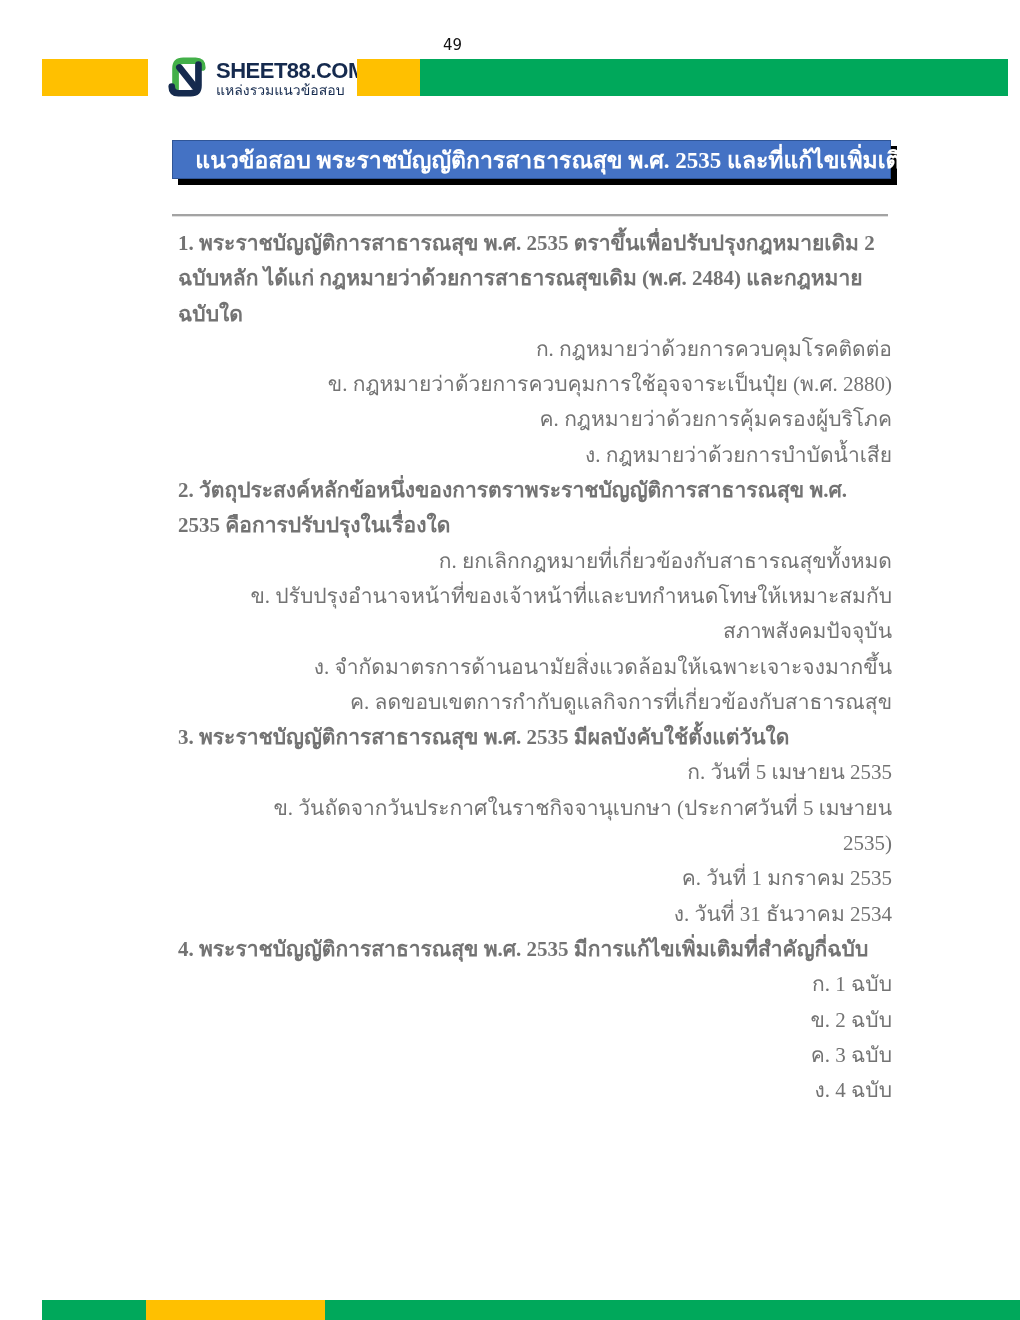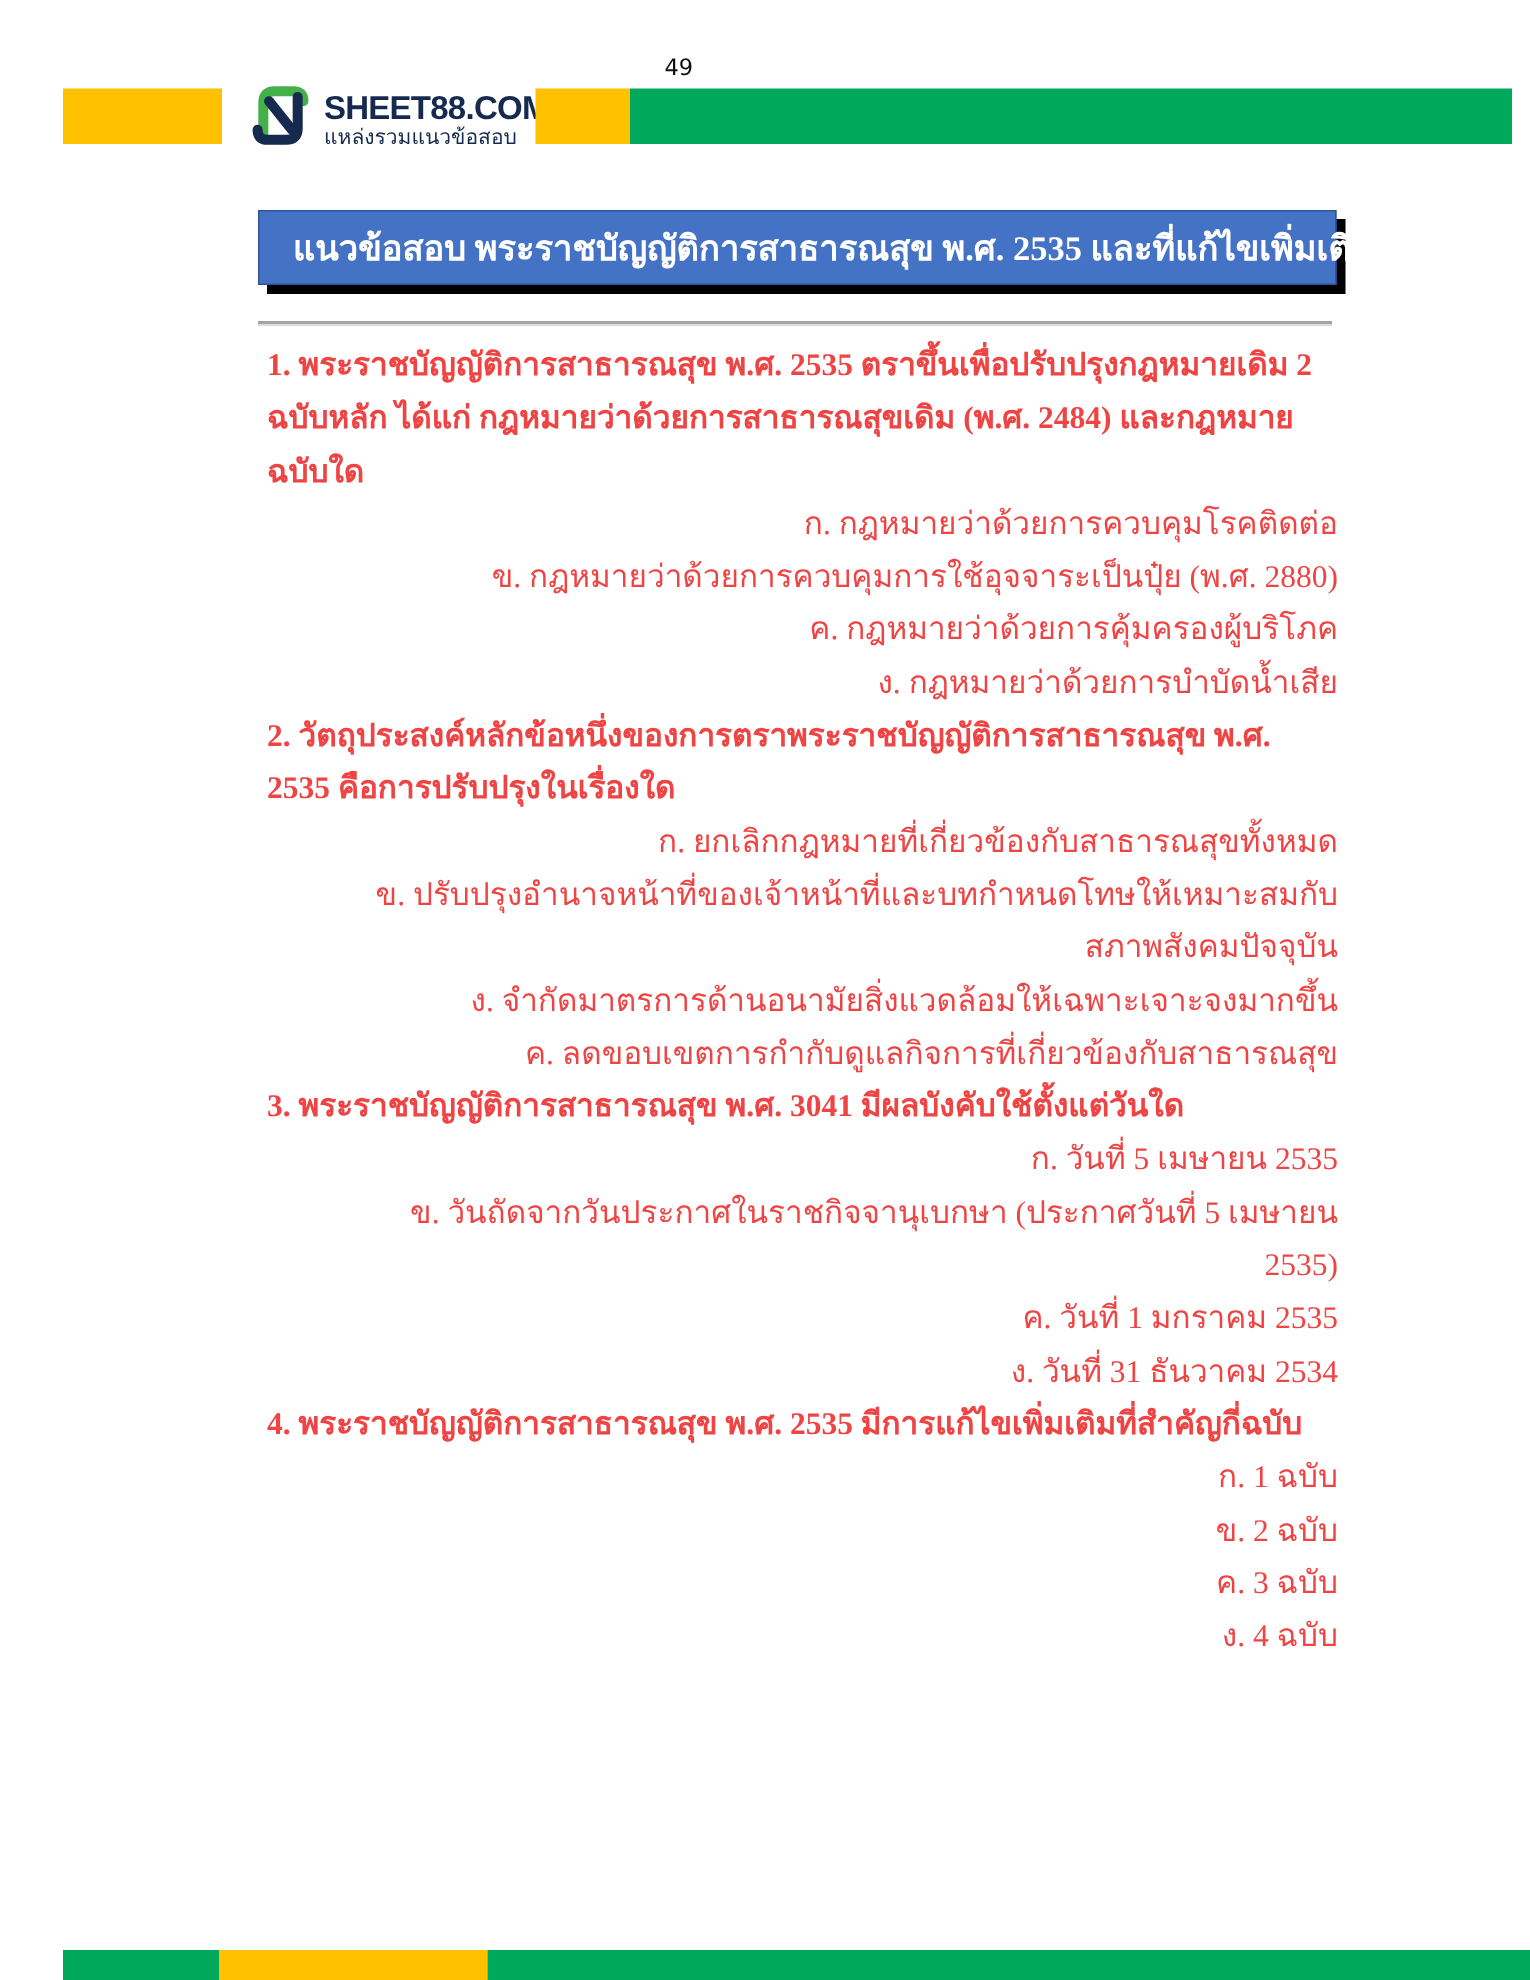--- a/index.html
+++ b/index.html
@@ -21,36 +21,36 @@
   .logo-text .brand{
     font-family:"Liberation Sans","DejaVu Sans",sans-serif;
     font-weight:bold;font-size:22px;color:#152A4E;letter-spacing:-0.5px;line-height:23px;
   }
   .logo-text .tagline{
     font-family:"Liberation Sans","DejaVu Sans",sans-serif;
     font-size:14px;color:#152A4E;line-height:17px;font-weight:normal;
   }
   
   .banner{
-    position:absolute;left:172px;top:140px;width:719px;height:50px;
+    position:absolute;left:172px;top:140px;width:719px;height:39px;
     background:#4472C4;border:1px solid #2F5597;box-sizing:border-box;
     box-shadow:6px 6px 0 0 #000000;
     display:flex;align-items:center;justify-content:center;padding-left:48px;
   }
   .banner-title{
     color:#ffffff;font-weight:bold;font-size:23px;white-space:nowrap;
   }
   .divider{
     position:absolute;left:172px;top:214px;width:716px;height:2px;
     background:#a3a3a3;border-bottom:1px solid #e0e0e0;
   }
   
   .content{
     position:absolute;left:178px;top:226px;width:714px;
-    font-size:21px;color:#ef4444;line-height:35.3px;
+    font-size:21px;color:#737373;line-height:35.3px;
   }
   .q-line{margin:0;font-weight:bold;}
   .opt-line{margin:0;padding-left:54px;font-weight:normal;text-align:right;}
   
   .ftr-bar{position:absolute;top:1300px;height:20px;}
   .ftr-green-1{left:42px;width:104px;background:#00A85B;}
   .ftr-yellow{left:146px;width:179px;background:#FFC000;}
   .ftr-green-2{left:325px;width:695px;background:#00A85B;}
 </style>
 </head>
@@ -90,21 +90,21 @@
   <p class="opt-line"><span>ข.</span> <span>กฎหมายว่าด้วยการควบคุมการใช้อุจจาระเป็นปุ๋ย (พ.ศ. 2880)</span></p>
   <p class="opt-line"><span>ค.</span> <span>กฎหมายว่าด้วยการคุ้มครองผู้บริโภค</span></p>
   <p class="opt-line"><span>ง.</span> <span>กฎหมายว่าด้วยการบำบัดน้ำเสีย</span></p>
 
   <p class="q-line"><span>2.</span> <span>วัตถุประสงค์หลักข้อหนึ่งของการตราพระราชบัญญัติการสาธารณสุข พ.ศ. 2535 คือการปรับปรุงในเรื่องใด</span></p>
   <p class="opt-line"><span>ก.</span> <span>ยกเลิกกฎหมายที่เกี่ยวข้องกับสาธารณสุขทั้งหมด</span></p>
   <p class="opt-line"><span>ข.</span> <span>ปรับปรุงอำนาจหน้าที่ของเจ้าหน้าที่และบทกำหนดโทษให้เหมาะสมกับสภาพสังคมปัจจุบัน</span></p>
   <p class="opt-line"><span>ง.</span> <span>จำกัดมาตรการด้านอนามัยสิ่งแวดล้อมให้เฉพาะเจาะจงมากขึ้น</span></p>
   <p class="opt-line"><span>ค.</span> <span>ลดขอบเขตการกำกับดูแลกิจการที่เกี่ยวข้องกับสาธารณสุข</span></p>
 
-  <p class="q-line"><span>3.</span> <span>พระราชบัญญัติการสาธารณสุข พ.ศ. 3041 มีผลบังคับใช้ตั้งแต่วันใด</span></p>
+  <p class="q-line"><span>3.</span> <span>พระราชบัญญัติการสาธารณสุข พ.ศ. 2535 มีผลบังคับใช้ตั้งแต่วันใด</span></p>
   <p class="opt-line"><span>ก.</span> <span>วันที่ 5 เมษายน 2535</span></p>
   <p class="opt-line"><span>ข.</span> <span>วันถัดจากวันประกาศในราชกิจจานุเบกษา (ประกาศวันที่ 5 เมษายน 2535)</span></p>
   <p class="opt-line"><span>ค.</span> <span>วันที่ 1 มกราคม 2535</span></p>
   <p class="opt-line"><span>ง.</span> <span>วันที่ 31 ธันวาคม 2534</span></p>
 
   <p class="q-line"><span>4.</span> <span>พระราชบัญญัติการสาธารณสุข พ.ศ. 2535 มีการแก้ไขเพิ่มเติมที่สำคัญกี่ฉบับ</span></p>
   <p class="opt-line"><span>ก.</span> <span>1 ฉบับ</span></p>
   <p class="opt-line"><span>ข.</span> <span>2 ฉบับ</span></p>
   <p class="opt-line"><span>ค.</span> <span>3 ฉบับ</span></p>
   <p class="opt-line"><span>ง.</span> <span>4 ฉบับ</span></p>

